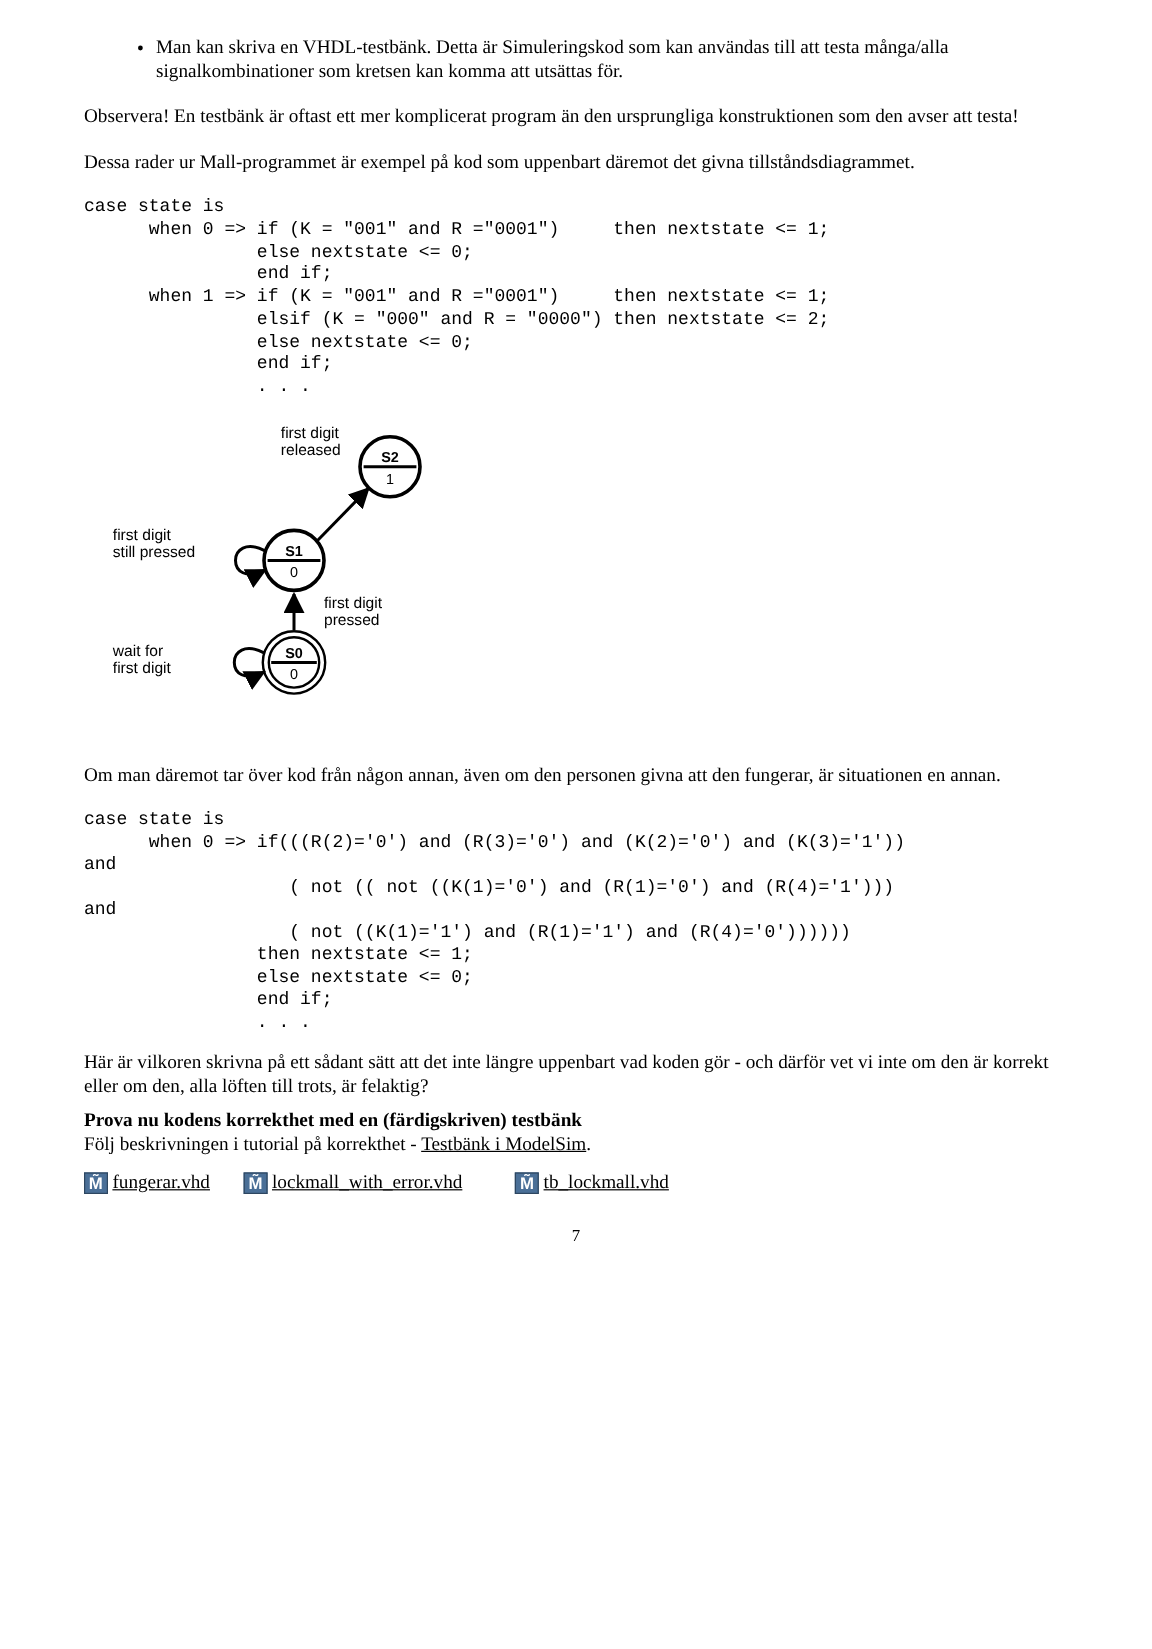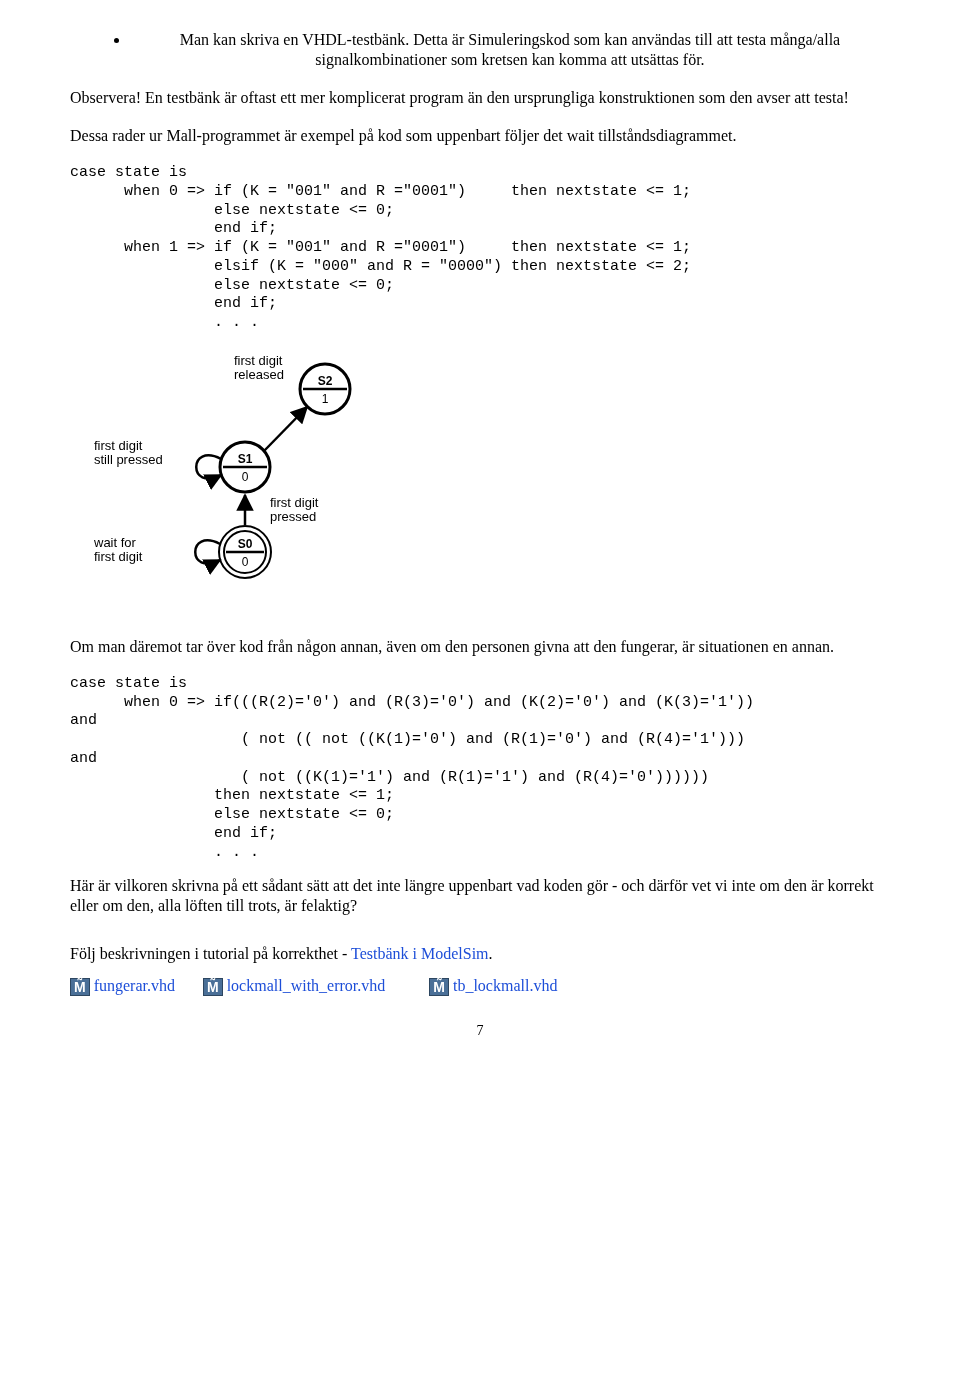--- a/index.html
+++ b/index.html
@@ -12,33 +12,32 @@
     padding: 30px 50px;
     line-height: 1.25;
   }
   ul.bullet-list {
     margin: 0 0 18px 0;
     padding-left: 60px;
   }
   ul.bullet-list li {
     list-style: disc;
     margin-bottom: 4px;
-    text-align: center;
   }
   p { margin: 0 0 18px 0; }
   .ital { }
   .code-block {
     font-family: "Courier New", Courier, monospace;
     font-size: 15px;
     white-space: pre;
     margin: 0 0 14px 0;
     line-height: 1.25;
   }
   .bold { font-weight: bold; }
-  a { color: #1d4ed8; cursor: pointer; }
+  a { color: #000000; text-decoration: underline; cursor: pointer; }
   .file-line { margin: 12px 0 26px 0; font-size: 16px; }
   .m-icon {
     display: inline-block;
     font-family: Arial, sans-serif;
     font-weight: bold;
     font-size: 14px;
     color: #fff;
     background: #4a6f97;
     padding: 1px 3px;
     border: 1px solid #2d4660;
@@ -73,21 +72,21 @@
 
 <ul class="bullet-list">
   <li>Man kan skriva en VHDL-testbänk. Detta är Simuleringskod som kan användas till att testa många/alla signalkombinationer som kretsen kan komma att utsättas för.</li>
 </ul>
 
 <p>
   <span class="ital">Observera!</span><span> En testbänk är oftast ett mer komplicerat program än den ursprungliga konstruktionen som den avser att testa!</span>
 </p>
 
 <p>
-  <span>Dessa rader ur Mall-programmet är exempel på kod som </span><span class="ital">uppenbart</span><span> följer det wait tillståndsdiagrammet.</span>
+  <span>Dessa rader ur Mall-programmet är exempel på kod som </span><span class="ital">uppenbart</span><span> däremot det givna tillståndsdiagrammet.</span>
 </p>
 
 <div class="code-block">case state is
       when 0 =&gt; if (K = "001" and R ="0001")     then nextstate &lt;= 1;
                 else nextstate &lt;= 0;
                 end if;
       when 1 =&gt; if (K = "001" and R ="0001")     then nextstate &lt;= 1;
                 elsif (K = "000" and R = "0000") then nextstate &lt;= 2;
                 else nextstate &lt;= 0;
                 end if;
@@ -155,21 +154,21 @@
 and
                    ( not ((K(1)='1') and (R(1)='1') and (R(4)='0'))))))
                 then nextstate &lt;= 1;
                 else nextstate &lt;= 0;
                 end if;
                 . . .</div>
 
 <p style="margin-bottom:8px">Här är vilkoren skrivna på ett sådant sätt att det inte längre uppenbart vad koden gör - och därför vet vi inte om den är korrekt eller om den, alla löften till trots, är felaktig?</p>
 
 <p style="margin-bottom:0">
-  <br>
+  <span class="bold">Prova nu kodens korrekthet med en (färdigskriven) testbänk</span><br>
   <span>Följ beskrivningen i tutorial på korrekthet - </span><a>Testbänk i ModelSim</a><span>.</span>
 </p>
 
 <div class="file-line">
   <span class="m-icon">M̃</span><a>fungerar.vhd</a>
   &nbsp;&nbsp;&nbsp;&nbsp;&nbsp;
   <span class="m-icon">M̃</span><a>lockmall_with_error.vhd</a>
   &nbsp;&nbsp;&nbsp;&nbsp;&nbsp;&nbsp;&nbsp;&nbsp;&nbsp;
   <span class="m-icon">M̃</span><a>tb_lockmall.vhd</a>
 </div>

